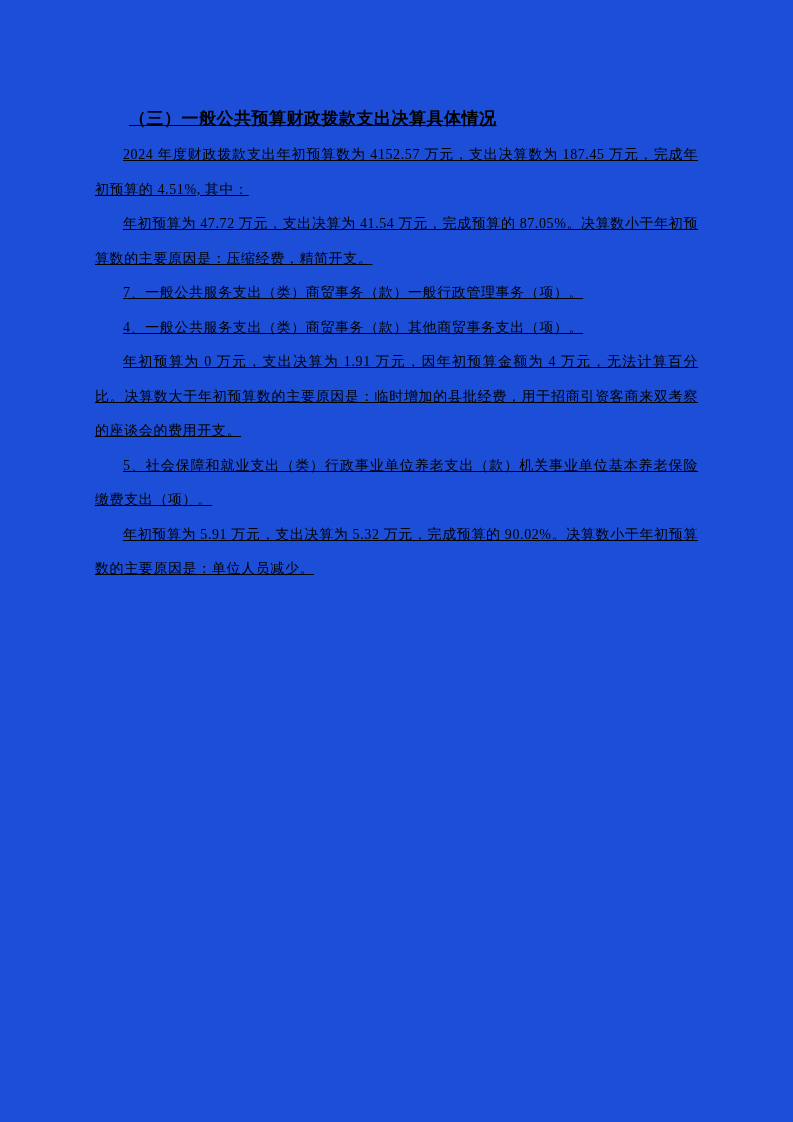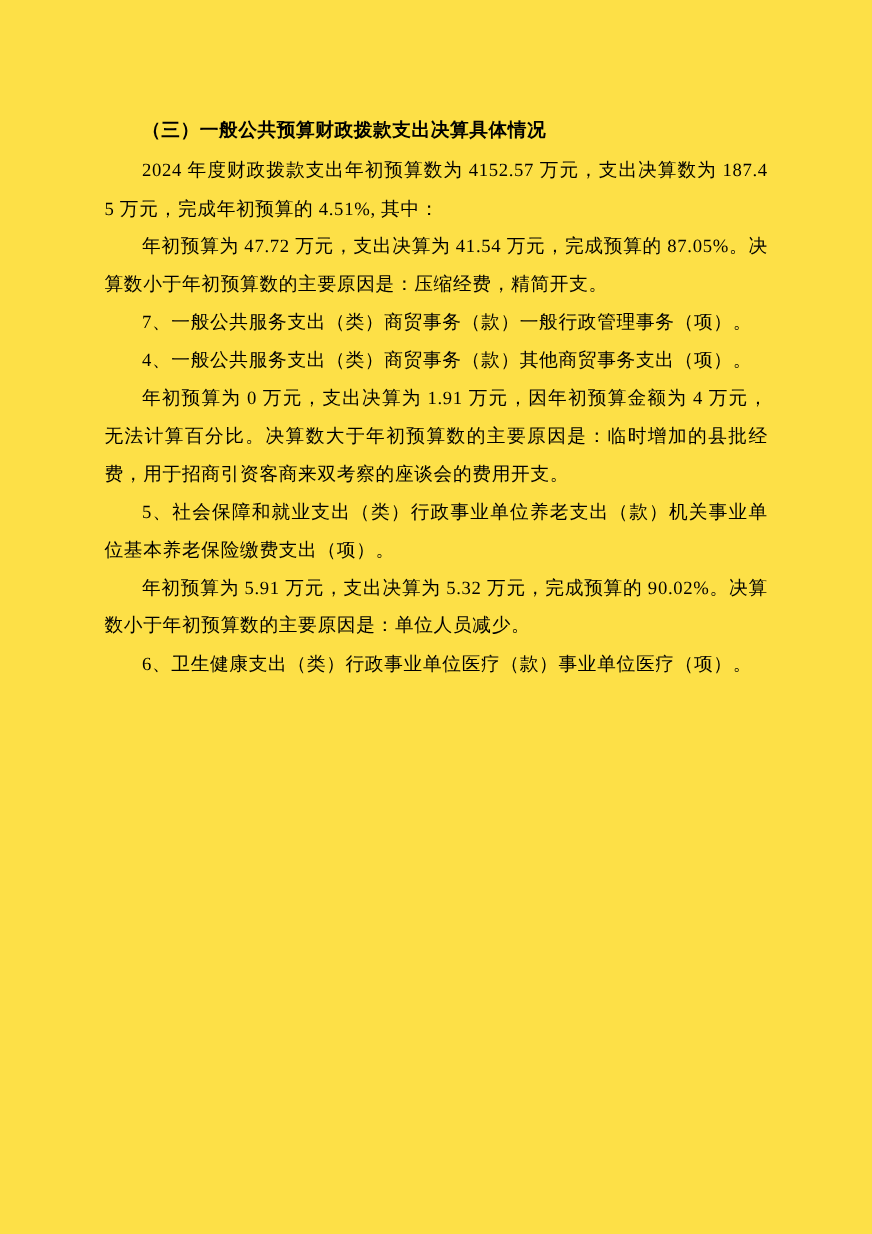--- a/index.html
+++ b/index.html
@@ -5,38 +5,39 @@
   html, body {
     margin: 0;
     padding: 0;
     background: #ffffff;
   }
   .page {
     position: relative;
     width: 793px;
     height: 1122px;
     margin: 0 auto;
-    background: #fde047;
+    background: #1d4ed8;
     box-sizing: border-box;
     padding: 102px 95px 0 95px;
     overflow: hidden;
     font-family: "Liberation Serif", "DejaVu Serif", serif;
     color: #000000;
+    text-decoration: underline;
   }
   .doc-heading {
     font-family: "Liberation Sans", "DejaVu Sans", sans-serif;
     font-size: 17px;
     font-weight: bold;
     line-height: 34px;
     text-indent: 2em;
     margin: 0 0 2px 0;
     letter-spacing: 0.5px;
   }
   .para {
-    font-size: 17px;
+    font-size: 14px;
     line-height: 34.5px;
     text-indent: 2em;
     text-align: justify;
     text-justify: inter-ideograph;
     margin: 0;
     word-break: break-all;
     letter-spacing: 0.6px;
   }
 </style>
 </head>
@@ -45,15 +46,14 @@
 <div class="page">
   <h1 class="doc-heading">（三）一般公共预算财政拨款支出决算具体情况</h1>
   <div>
       <p class="para">2024 年度财政拨款支出年初预算数为 4152.57 万元，支出决算数为 187.45 万元，完成年初预算的 4.51%, 其中：</p>
       <p class="para">年初预算为 47.72 万元，支出决算为 41.54 万元，完成预算的 87.05%。决算数小于年初预算数的主要原因是：压缩经费，精简开支。</p>
       <p class="para">7、一般公共服务支出（类）商贸事务（款）一般行政管理事务（项）。</p>
       <p class="para">4、一般公共服务支出（类）商贸事务（款）其他商贸事务支出（项）。</p>
       <p class="para">年初预算为 0 万元，支出决算为 1.91 万元，因年初预算金额为 4 万元，无法计算百分比。决算数大于年初预算数的主要原因是：临时增加的县批经费，用于招商引资客商来双考察的座谈会的费用开支。</p>
       <p class="para">5、社会保障和就业支出（类）行政事业单位养老支出（款）机关事业单位基本养老保险缴费支出（项）。</p>
       <p class="para">年初预算为 5.91 万元，支出决算为 5.32 万元，完成预算的 90.02%。决算数小于年初预算数的主要原因是：单位人员减少。</p>
-      <p class="para">6、卫生健康支出（类）行政事业单位医疗（款）事业单位医疗（项）。</p>
     </div>
 </div>
 
 </body></html>

